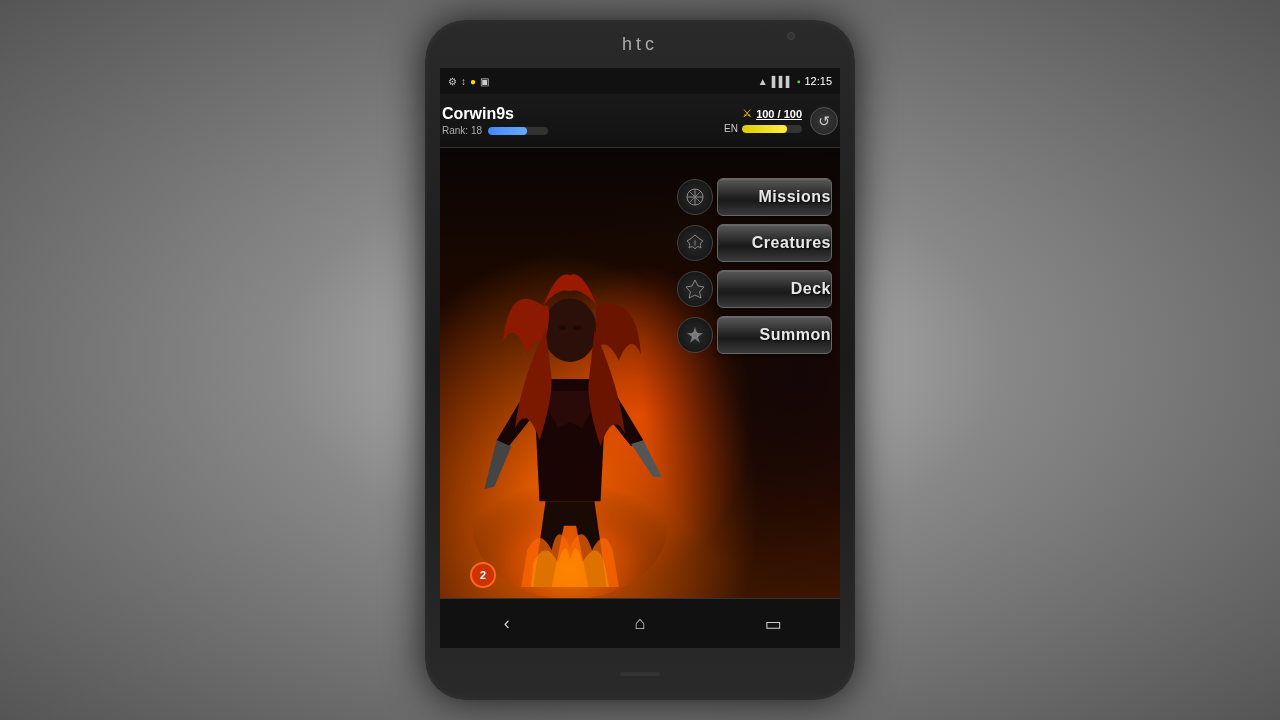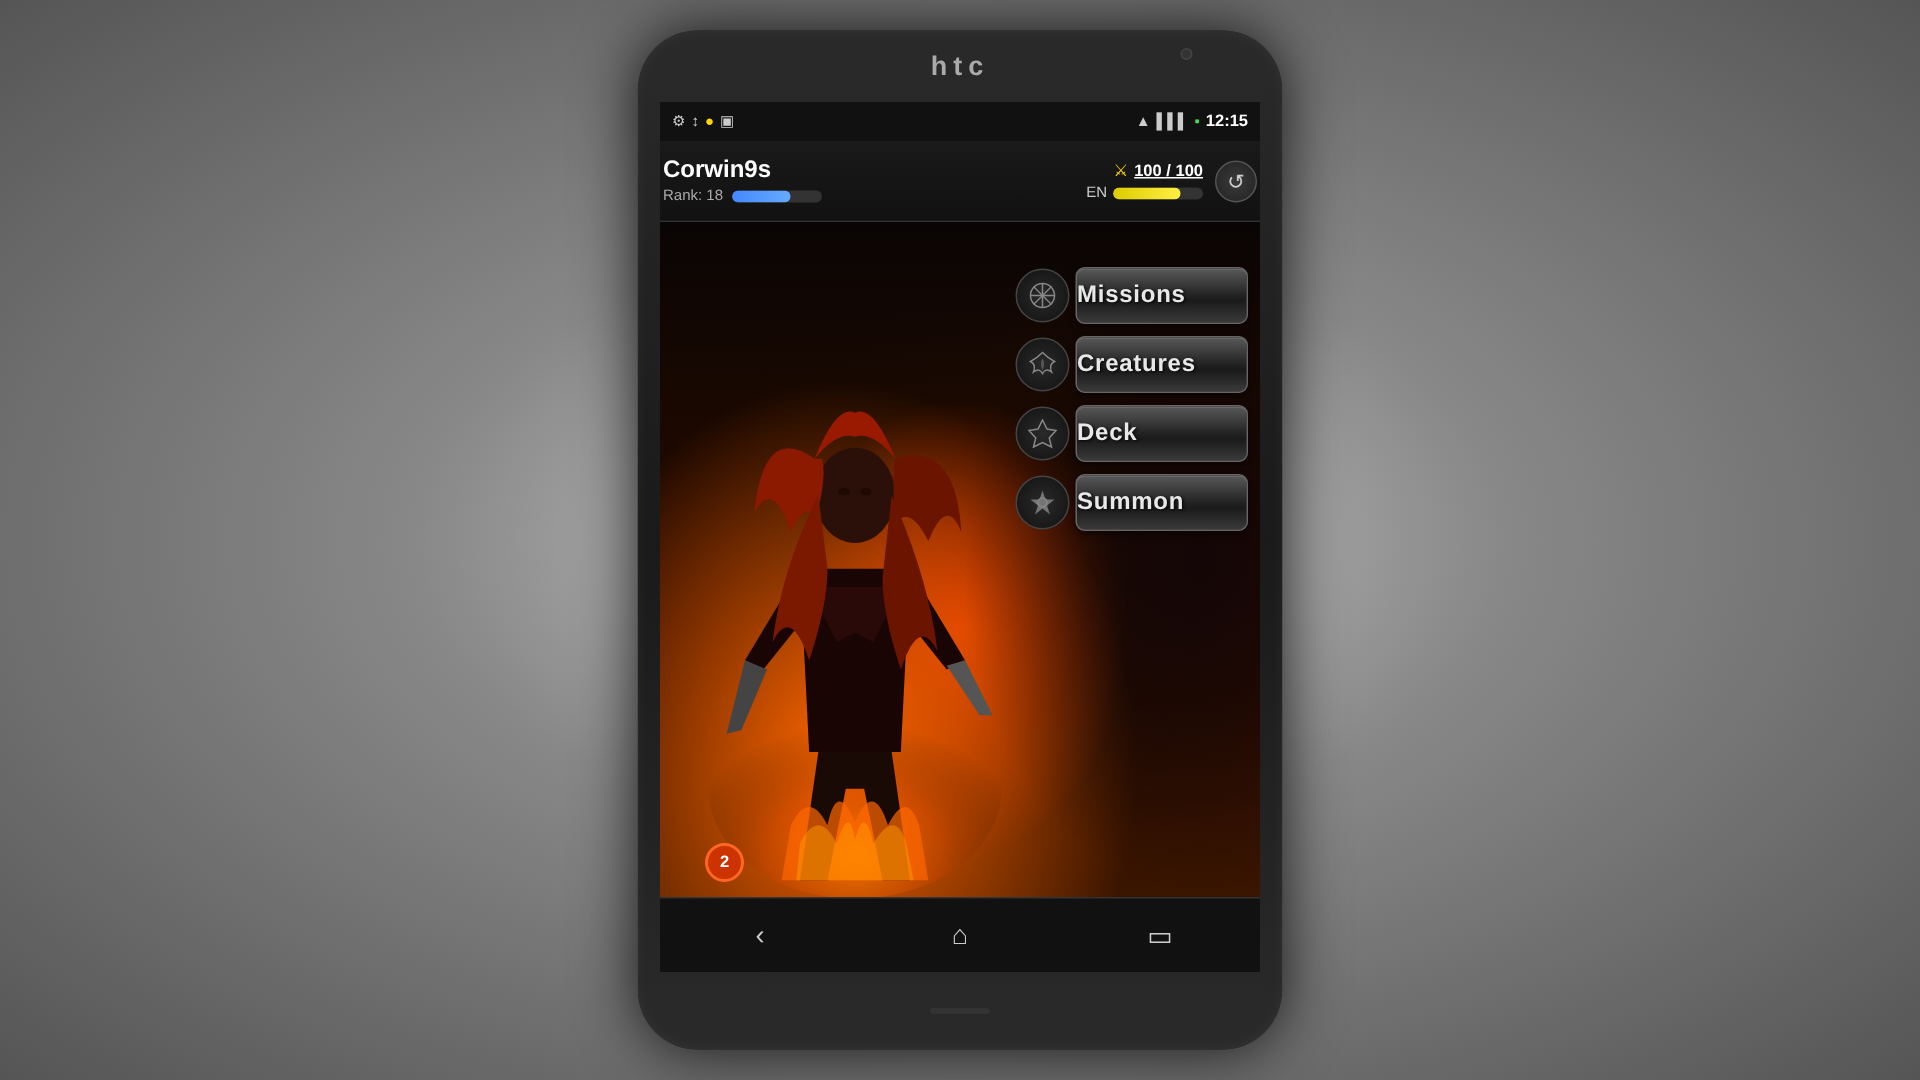--- a/index.html
+++ b/index.html
@@ -32,21 +32,21 @@
       display: flex;
       align-items: center;
       justify-content: center;
       position: relative;
       flex-shrink: 0;
     }
 
     .htc-logo {
       color: #aaa;
       font-size: 18px;
-      font-weight: 700;
+      font-weight: 400;
       letter-spacing: 4px;
     }
 
     .camera-dot {
       width: 8px;
       height: 8px;
       background: #333;
       border-radius: 50%;
       position: absolute;
       right: 60px;
@@ -90,21 +90,21 @@
 
     .status-right {
       display: flex;
       align-items: center;
       gap: 4px;
     }
 
     .status-time {
       color: #fff;
       font-size: 11px;
-      font-weight: bold;
+      font-weight: normal;
     }
 
     
     .game-header {
       position: absolute;
       top: 26px;
       left: 0;
       right: 0;
       height: 54px;
       background: linear-gradient(180deg, #1a1a1a 0%, #111 100%);
@@ -297,21 +297,21 @@
       flex-shrink: 0;
     }
 
     .nav-btn {
       width: 115px;
       height: 38px;
       background: linear-gradient(180deg, #4a4a4a 0%, #2a2a2a 40%, #1a1a1a 60%, #3a3a3a 100%);
       border-radius: 6px;
       display: flex;
       align-items: center;
-      justify-content: flex-start;
+      justify-content: flex-end;
       border: 1px solid #666;
       cursor: pointer;
       position: relative;
       overflow: hidden;
       box-shadow: inset 0 1px 0 rgba(255,255,255,0.1), 0 2px 4px rgba(0,0,0,0.5);
     }
 
     .nav-btn::before {
       content: '';
       position: absolute;

